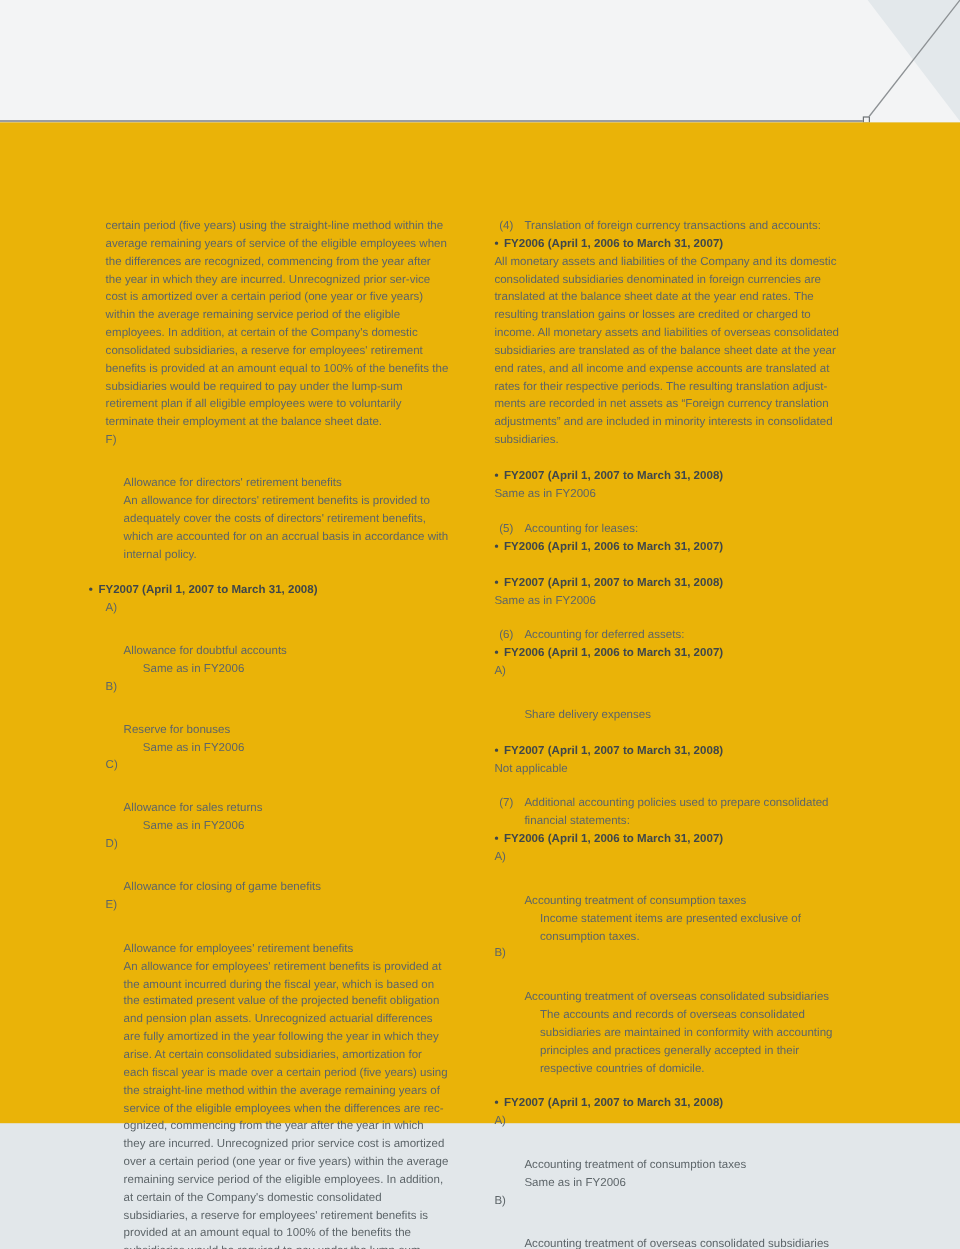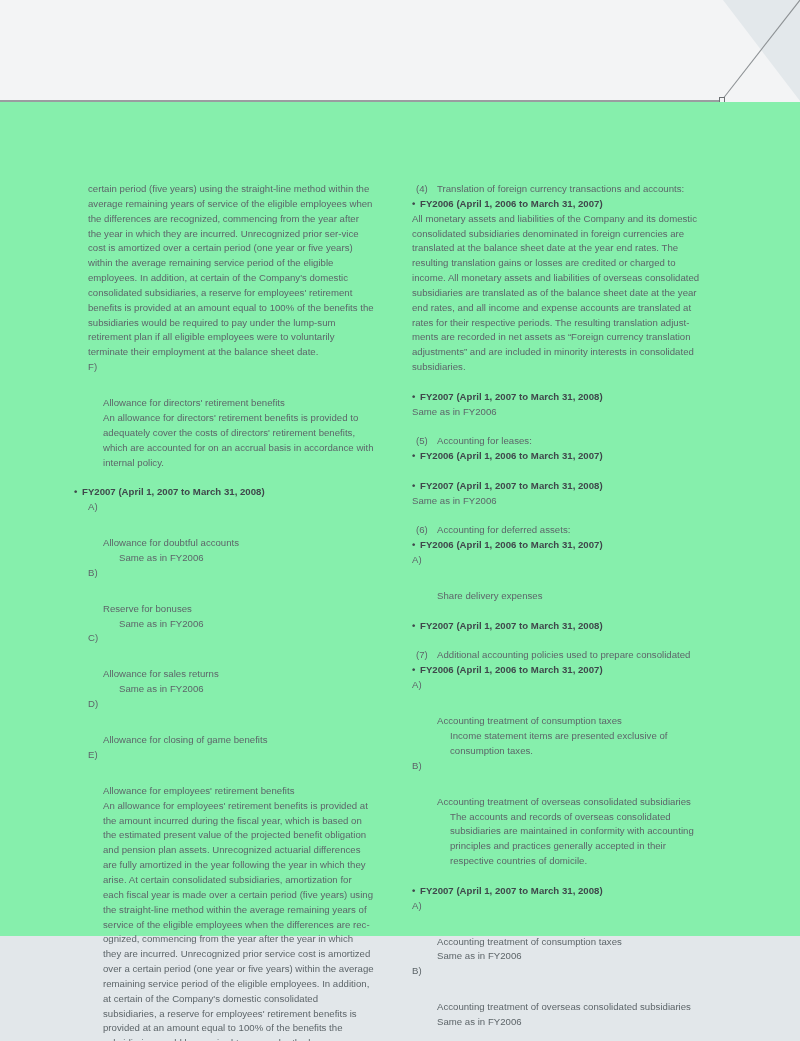--- a/index.html
+++ b/index.html
@@ -56,21 +56,21 @@
     box-sizing: border-box;
   }
 
   
   #page-body {
     position: absolute;
     left: 0;
     top: 102px;
     width: 800px;
     height: 834px;
-    background: #86efac;
+    background: #eab308;
   }
 
   #columns {
     position: absolute;
     left: 0;
     top: 80px;
     width: 800px;
   }
   .column {
     position: absolute;
@@ -278,27 +278,32 @@
         <div class="li-body">
           <div class="li-title">Share delivery expenses</div>
         </div>
       </div>
 
       <div class="spacer-s"></div>
 
       <div class="fy-head">
         <span class="bullet">•</span><span>FY2007 (April 1, 2007 to March 31, 2008)</span>
       </div>
+      <p class="plain" style="padding-left:0">Not applicable</p>
 
       <div class="spacer-s"></div>
 
       <div class="sec-head">
         <span class="sec-num">(7)</span>
         <span class="sec-txt">Additional accounting policies used to prepare consolidated</span>
       </div>
+      <div class="sec-head">
+        <span class="sec-num"></span>
+        <span class="sec-txt">financial statements:</span>
+      </div>
       <div class="fy-head">
         <span class="bullet">•</span><span>FY2006 (April 1, 2006 to March 31, 2007)</span>
       </div>
 
       <div class="li">
         <span class="marker li-title" style="padding-left:0;flex:0 0 25px;width:25px">A)</span>
         <div class="li-body">
           <div class="li-title">Accounting treatment of consumption taxes</div>
           <div class="li-title li-sub" style="padding-left:13px">Income statement items are presented exclusive of consumption taxes.</div>
         </div>

